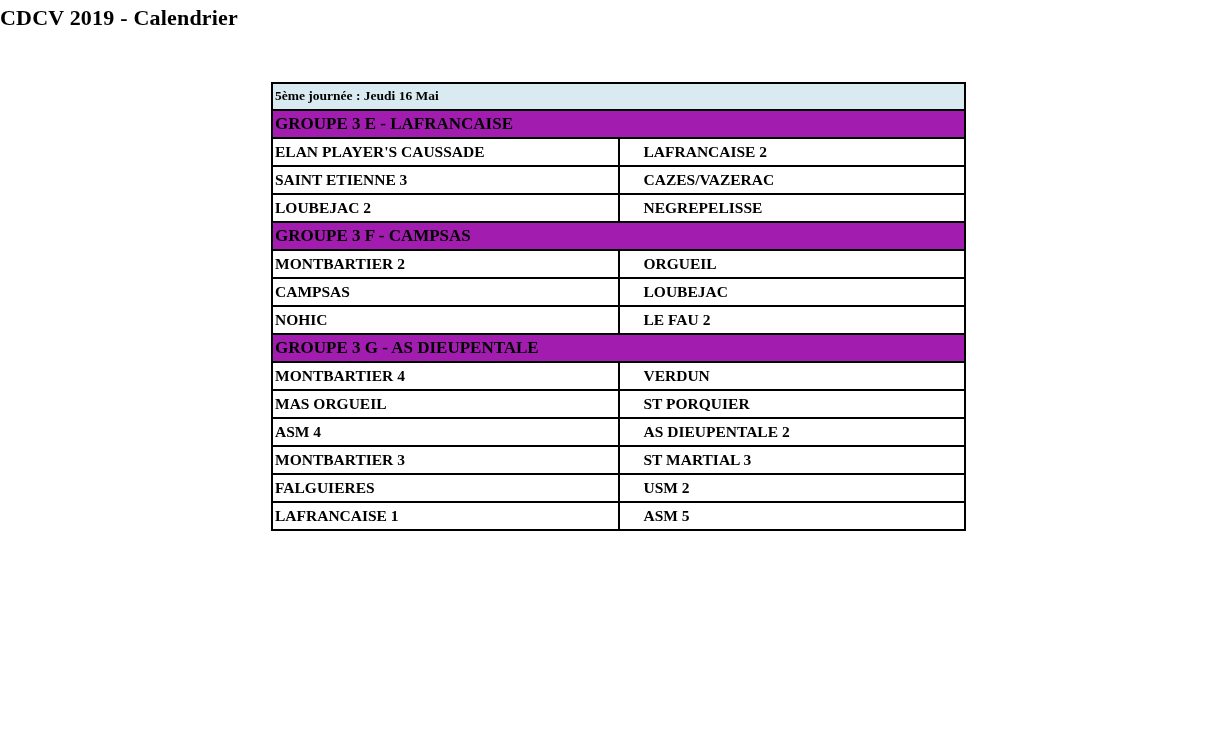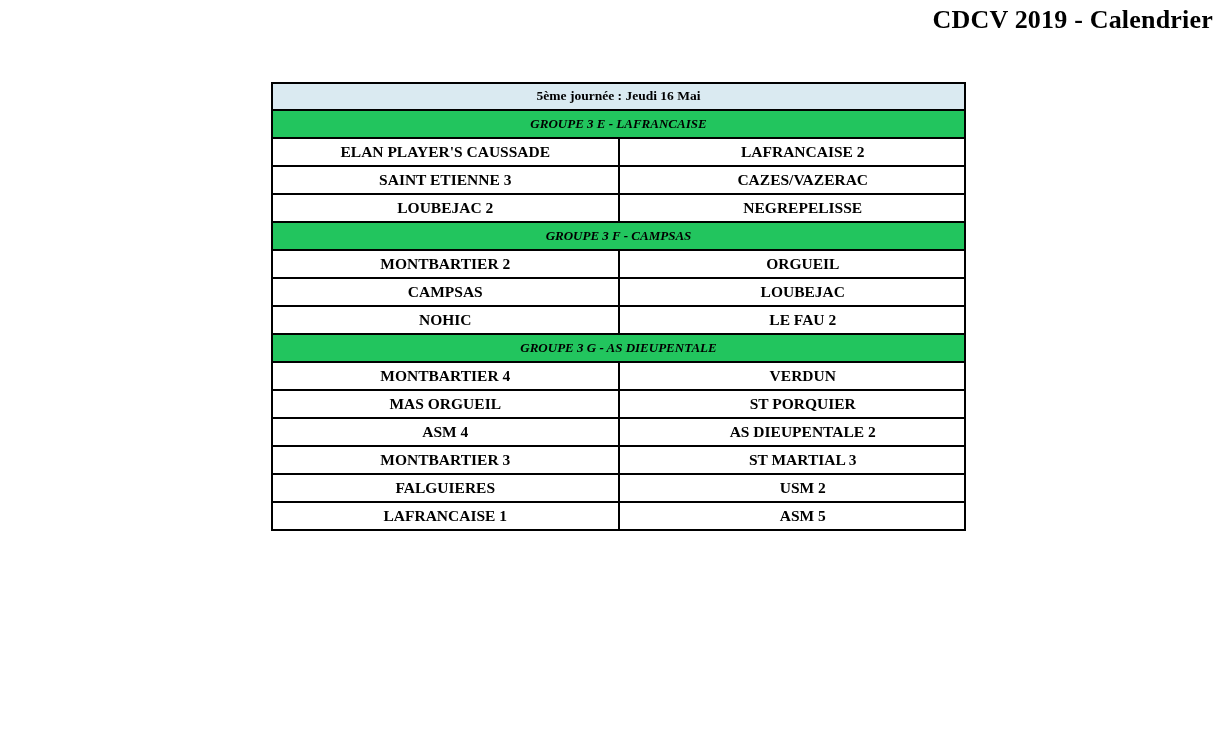--- a/index.html
+++ b/index.html
@@ -17,55 +17,54 @@
   .page {
     position: relative;
     width: 1213px;
     height: 755px;
   }
   .page-title {
     position: absolute;
     left: 0;
     top: 5px;
     width: 1213px;
-    text-align: right;
-    font-size: 26px;
+    text-align: left;
+    font-size: 22px;
     font-weight: bold;
     letter-spacing: 0.2px;
   }
   .calendar-table {
     position: absolute;
     left: 271px;
     top: 82px;
     width: 695px;
     border-collapse: collapse;
     table-layout: fixed;
   }
   .calendar-table td {
     border: 2px solid #000000;
     height: 26px;
     padding: 0 2px;
-    text-align: center;
+    text-align: left;
     vertical-align: middle;
     font-weight: bold;
     font-size: 15.5px;
     line-height: 1.05;
     background: #ffffff;
     white-space: nowrap;
     overflow: hidden;
   }
   .row-journee td {
     background: #daeaf1;
     font-size: 13.5px;
     height: 25px;
   }
   .row-group td {
-    background: #22c55e;
-    font-size: 13px;
-    font-style: italic;
+    background: #a21caf;
+    font-size: 17px;
   }
   .row-match td.team-home {
     width: 348px;
     border-right-width: 2px;
   }
   .row-match td.team-away {
     width: 347px;
     padding-left: 24px;
   }
 </style>

